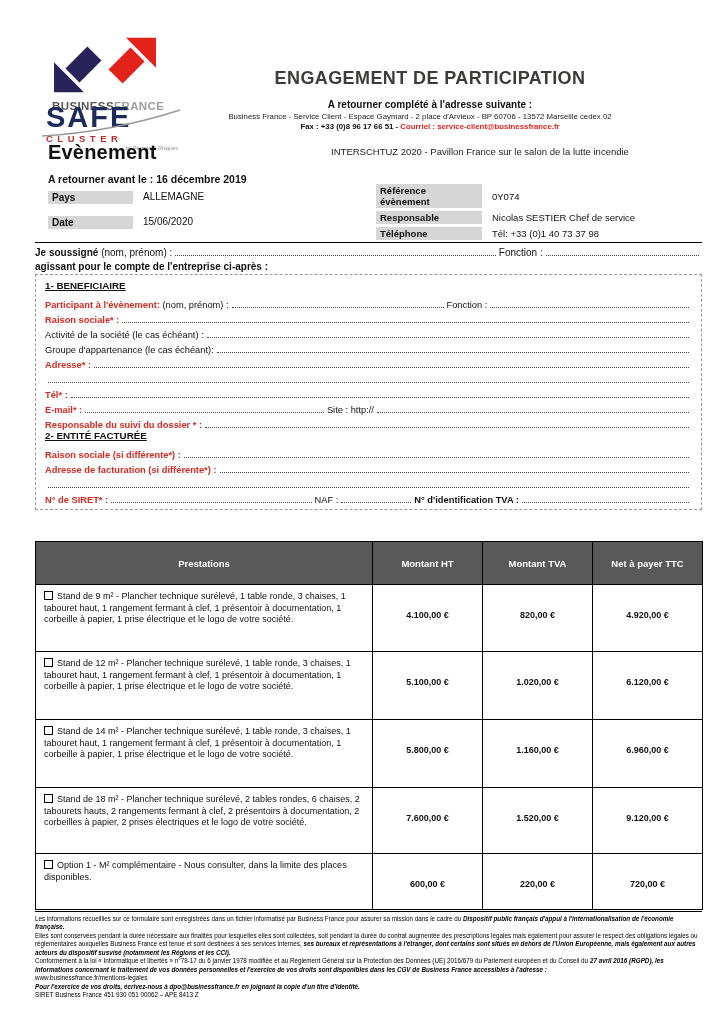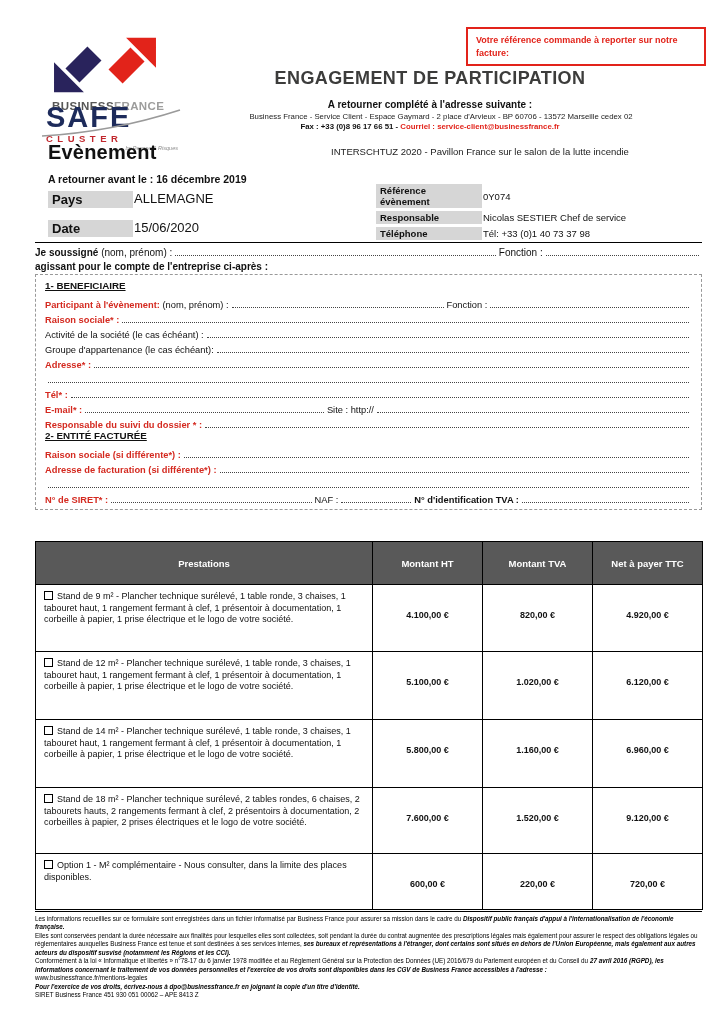--- a/index.html
+++ b/index.html
@@ -19,33 +19,33 @@
   .safe-tag { font-size:5.5px; color:#8a8a8a; font-style:italic; text-align:right; margin-top:1px; }
   .ref-box {
     position:absolute; right:18px; top:27px; width:220px;
     border:2px solid #e2231a; color:#e2231a; font-size:9px; font-weight:bold;
     padding:5px 8px; line-height:1.4;
   }
   .doc-title { position:absolute; left:150px; top:68px; width:560px; text-align:center;
     font-size:18px; font-weight:bold; color:#3c3c3b; letter-spacing:0.4px; }
   .return-line { position:absolute; left:150px; top:99px; width:560px; text-align:center;
     font-size:10px; font-weight:bold; }
-  .addr-line { position:absolute; left:161px; top:112px; width:560px; text-align:center; font-size:7.8px; color:#222; }
+  .addr-line { position:absolute; left:140px; top:112px; width:560px; text-align:center; font-size:7.8px; color:#222; }
   .fax-line  { position:absolute; left:150px; top:122px; width:560px; text-align:center; font-size:7.8px; font-weight:bold; }
   .fax-line .red { color:#e2231a; }
   .event-name { position:absolute; left:250px; top:146px; width:460px; text-align:center; font-size:9.5px; color:#222; }
   
   .evenement-h { position:absolute; left:48px; top:141px; font-size:20px; font-weight:bold; letter-spacing:0.2px; }
   .deadline { position:absolute; left:48px; top:173px; font-size:10.5px; font-weight:bold; }
   .info-left { position:absolute; left:48px; top:191px; width:300px; display:grid;
-    grid-template-columns:85px 1fr; row-gap:12px; font-size:13px; align-items:start; }
+    grid-template-columns:85px 1fr; row-gap:12px; font-size:10px; align-items:start; }
   .info-right { position:absolute; left:376px; top:184px; width:326px; display:grid;
     grid-template-columns:106px 1fr; row-gap:3px; font-size:9.5px; align-items:center; }
   .chip { display:block; background:#d6d6d6; font-weight:bold; padding:1px 4px; box-sizing:border-box; }
-  .info-val { padding-left:1px; }
+  .info-val { padding-left:10px; }
   
   .rule { position:absolute; left:35px; width:667px; border-top:1.6px solid #000; }
   .decl { position:absolute; left:35px; top:247px; width:667px; font-size:10px; }
   .decl-row { display:flex; align-items:flex-end; }
   .decl .b { font-weight:bold; }
   .decl-l2 { font-weight:bold; margin-top:3px; }
   .dl { flex:1 1 auto; border-bottom:1.4px dotted #444; margin:0 3px 2px 3px; min-width:10px; }
   
   .dashed-box { position:absolute; left:35px; top:274px; width:667px; box-sizing:border-box;
     border:1.5px dashed #999; padding:5px 9px 4px 9px; font-size:9.3px; }
@@ -88,21 +88,20 @@
 
   <div class="logo-safe">
     <div class="safe-word">SAFE</div>
     <svg class="safe-swoosh" width="140" height="34" viewBox="0 0 140 34">
       <path d="M0,30 Q70,26 138,4" stroke="#9a9a9a" stroke-width="1.6" fill="none"></path>
     </svg>
     <div class="safe-cluster">CLUSTER</div>
     <div class="safe-tag">by Pegase &amp; Risques</div>
   </div>
 
-  <div class="ref-box">Votre référence commande à reporter sur notre facture:</div>
 
   <div class="doc-title">ENGAGEMENT DE PARTICIPATION</div>
   <div class="return-line">A retourner complété à l'adresse suivante :</div>
   <div class="addr-line">Business France - Service Client - Espace Gaymard - 2 place d'Arvieux - BP 60706 - 13572 Marseille cedex 02</div>
   <div class="fax-line">
     <span>Fax : +33 (0)8 96 17 66 51 - </span><span class="red">Courriel : service-client@businessfrance.fr</span>
   </div>
   <div class="event-name">INTERSCHTUZ 2020 - Pavillon France sur le salon de la lutte incendie</div>
 
   <div class="evenement-h">Evènement</div>

